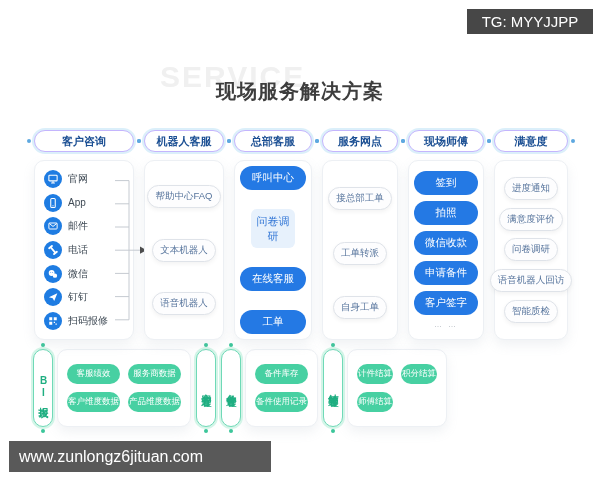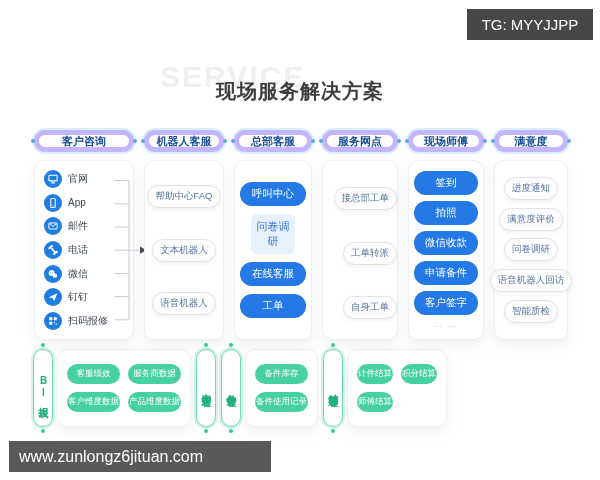--- a/index.html
+++ b/index.html
@@ -1,36 +1,36 @@
 <!DOCTYPE html>
 <html><head>
 <meta charset="utf-8">
 <style>
   html,body{margin:0;padding:0;background:#fff;}
   .stage{position:relative;width:600px;height:480px;background:#ffffff;overflow:hidden;
          font-family:"Liberation Sans","DejaVu Sans",sans-serif;}
 
   
-  .badge{position:absolute;top:9px;right:7px;width:126px;height:31px;background:#474747;
+  .badge{position:absolute;top:9px;right:7px;width:126px;height:25px;background:#474747;
          color:#fff;font-size:15px;display:flex;align-items:center;justify-content:center;}
   .footer{position:absolute;left:9px;top:441px;width:262px;height:31px;background:#595959;
           color:#fff;font-size:16px;display:flex;align-items:center;padding-left:10px;box-sizing:border-box;}
 
   
   .ghost{position:absolute;left:160px;top:60px;font-size:30px;font-weight:bold;color:#f0f0f0;
          letter-spacing:2px;z-index:0;}
   .title{position:absolute;left:0;top:78px;width:100%;text-align:center;font-size:20px;
          font-weight:600;color:#3d3d3d;z-index:1;letter-spacing:1px;}
 
   
   .columns{position:absolute;left:34px;top:130px;display:flex;gap:10px;z-index:1;}
   .col{display:flex;flex-direction:column;align-items:center;}
   .w1{width:100px}.w2{width:80px}.w3{width:78px}.w4{width:76px}.w5{width:76px}.w6{width:74px}
   .col-header{position:relative;width:100%;height:22px;box-sizing:border-box;border-radius:11px;
-         background:#fff;border:5px solid #c4b5fd;box-shadow:0 0 0 2px rgba(190,225,245,.55);
+         background:#fff;border:1px solid #c4b5fd;box-shadow:0 0 0 2px rgba(190,225,245,.55);
          display:flex;align-items:center;justify-content:center;
          font-size:11px;font-weight:bold;color:#1b4f93;}
   .col-header::before,.col-header::after{content:'';position:absolute;top:50%;margin-top:-2px;
          width:4px;height:4px;border-radius:50%;background:#5ea8e0;}
   .col-header::before{left:-8px}.col-header::after{right:-8px}
   .col-card{position:relative;margin-top:8px;width:100%;height:180px;box-sizing:border-box;
          background:#fff;border:1px solid #edf0f4;border-radius:10px;
          box-shadow:0 5px 12px rgba(150,160,180,.14);display:flex;flex-direction:column;}
 
   
@@ -43,24 +43,24 @@
   .bracket{position:absolute;top:10px;right:-20px;width:40px;height:160px;overflow:visible;}
 
   
   .pill-outline{background:#fdfdfe;border:1px solid #dfe3e9;box-shadow:0 2px 4px rgba(0,0,0,.05);
          color:#56749c;font-size:9.5px;height:23px;border-radius:12px;padding:0 7px;
          display:flex;align-items:center;justify-content:center;white-space:nowrap;min-width:60%;box-sizing:border-box;}
   .pill-solid{background:#2479e4;color:#fff;font-size:10.5px;height:24px;border-radius:13px;
          width:87%;display:flex;align-items:center;justify-content:center;white-space:nowrap;box-sizing:border-box;}
 
   .c2{align-items:center;justify-content:space-between;padding:24px 0;}
-  .c3{align-items:center;justify-content:space-between;padding:21px 0;}
+  .c3{align-items:center;justify-content:space-between;padding:5px 0;}
   .box-assistant{background:#e7f1fc;color:#3578d6;font-size:11px;width:36px;box-sizing:content-box;
          padding:5px 4px;border-radius:6px;text-align:center;line-height:1.35;word-break:break-all;}
-  .c4{align-items:flex-end;justify-content:space-between;padding:26px 0 20px;}
+  .c4{align-items:center;justify-content:space-between;padding:26px 0 20px;}
   .c5{align-items:center;justify-content:space-evenly;padding:4px 0;}
   .c6{align-items:center;justify-content:space-evenly;padding:8px 0;}
   .ellipsis{font-size:8px;color:#a7adb5;letter-spacing:2px;line-height:1;}
 
   
   .bottom{position:absolute;left:33px;top:349px;height:78px;display:flex;gap:5px;align-items:stretch;}
   .bgroup{display:flex;gap:4px;}
   .vlabel{position:relative;width:20px;box-sizing:border-box;border:1px solid #6fd9b7;border-radius:11px;
          box-shadow:0 0 0 2px rgba(170,235,210,.5);color:#1fae81;font-weight:bold;font-size:10px;
          display:flex;align-items:center;justify-content:center;

